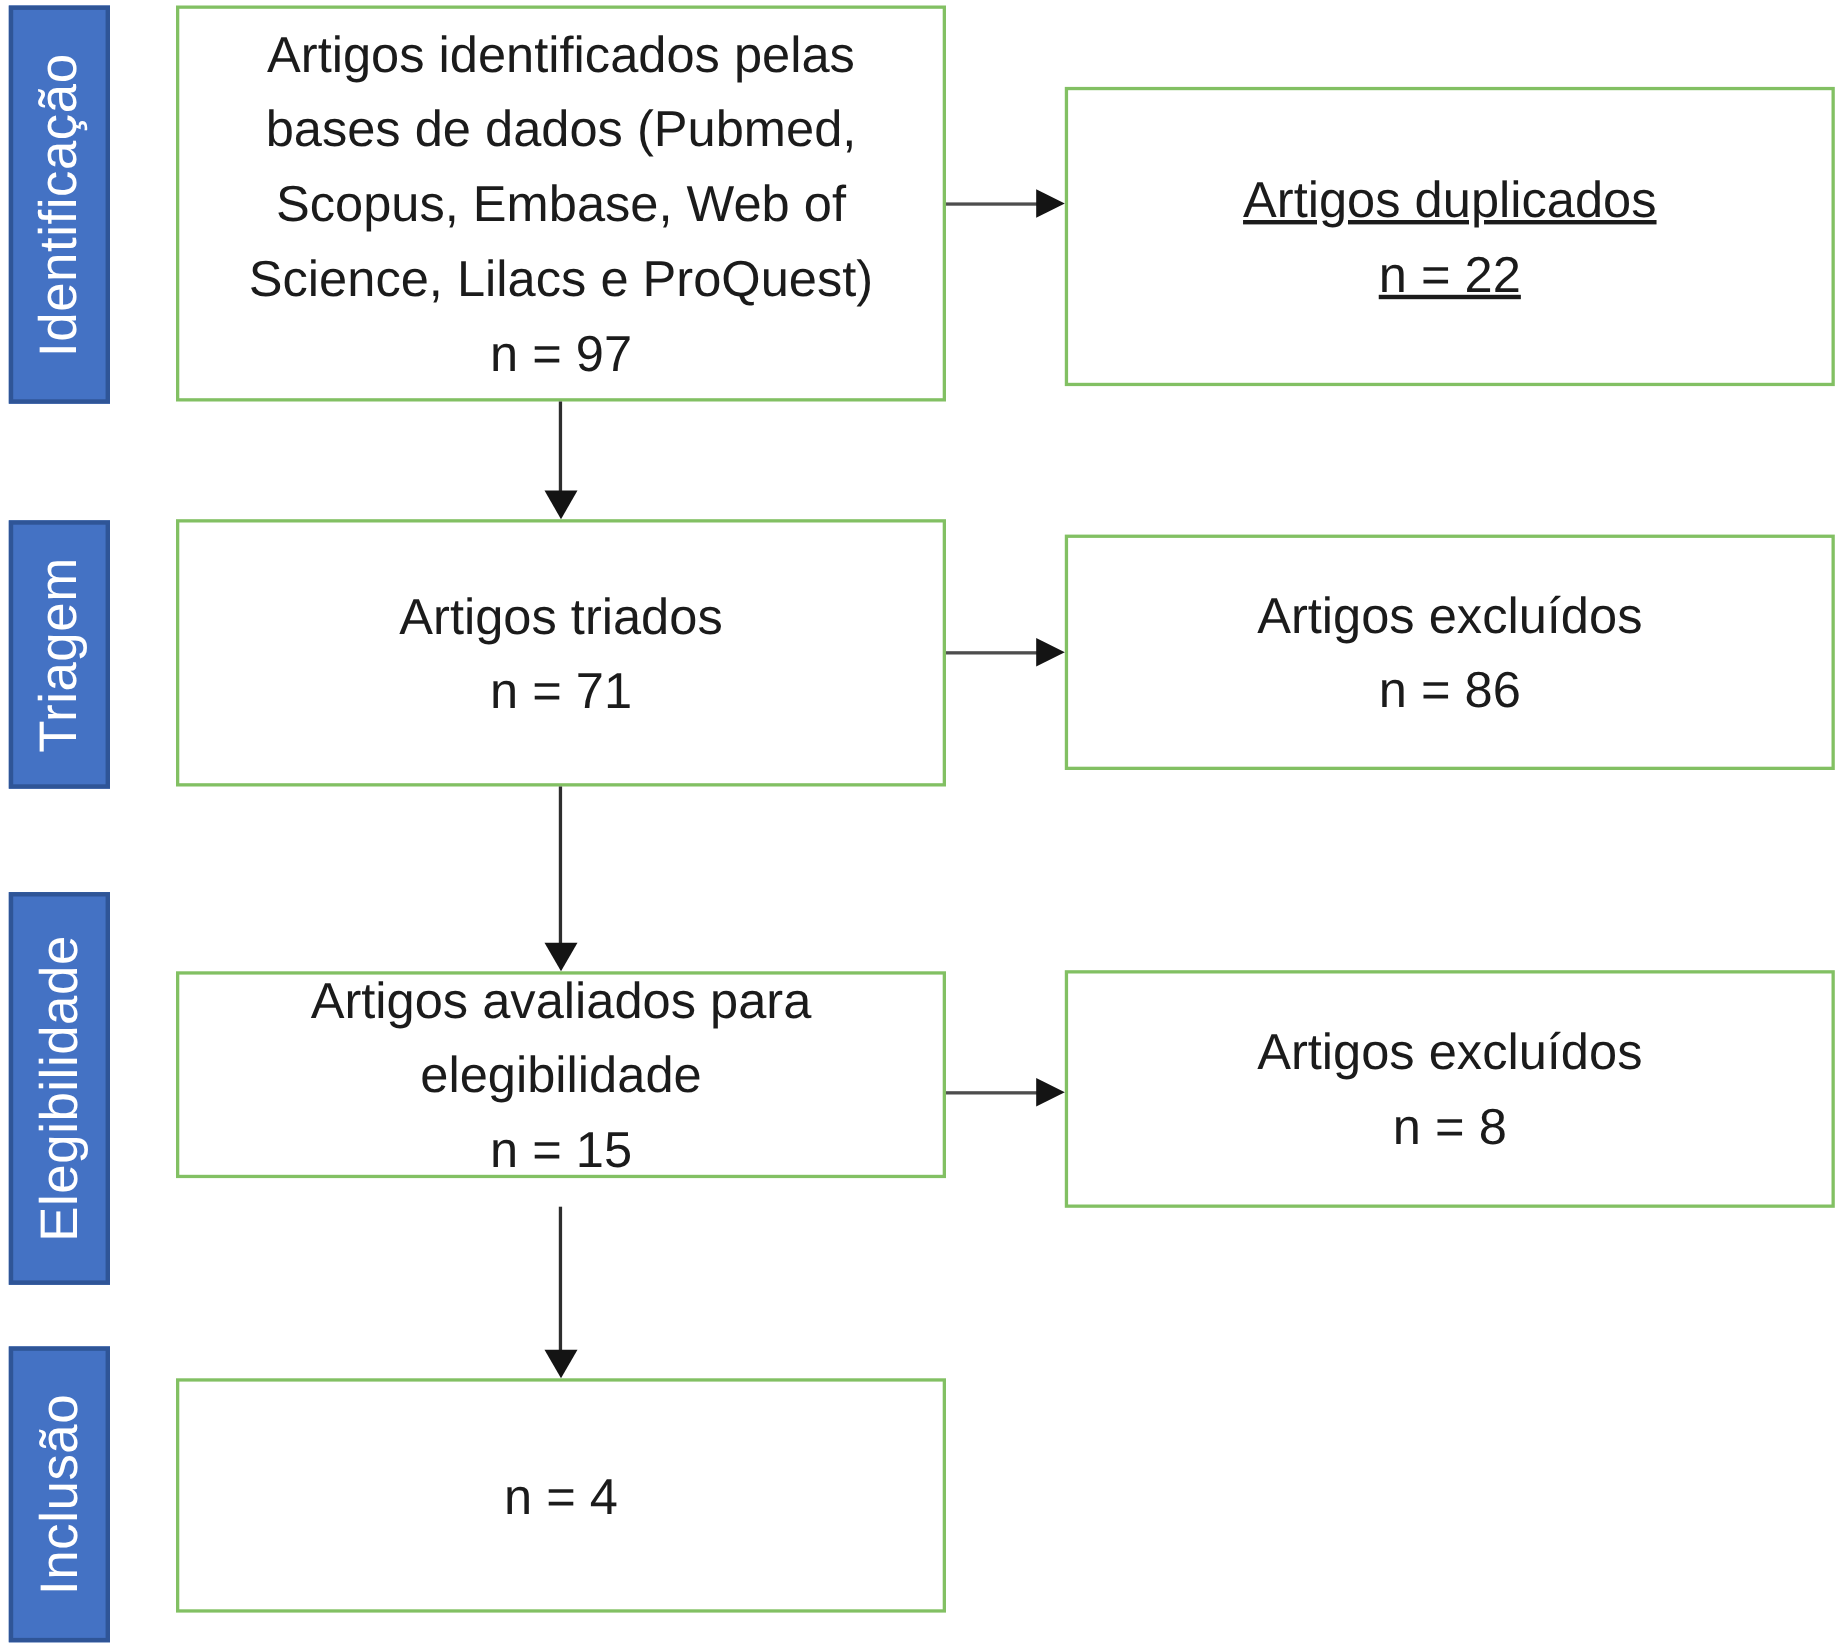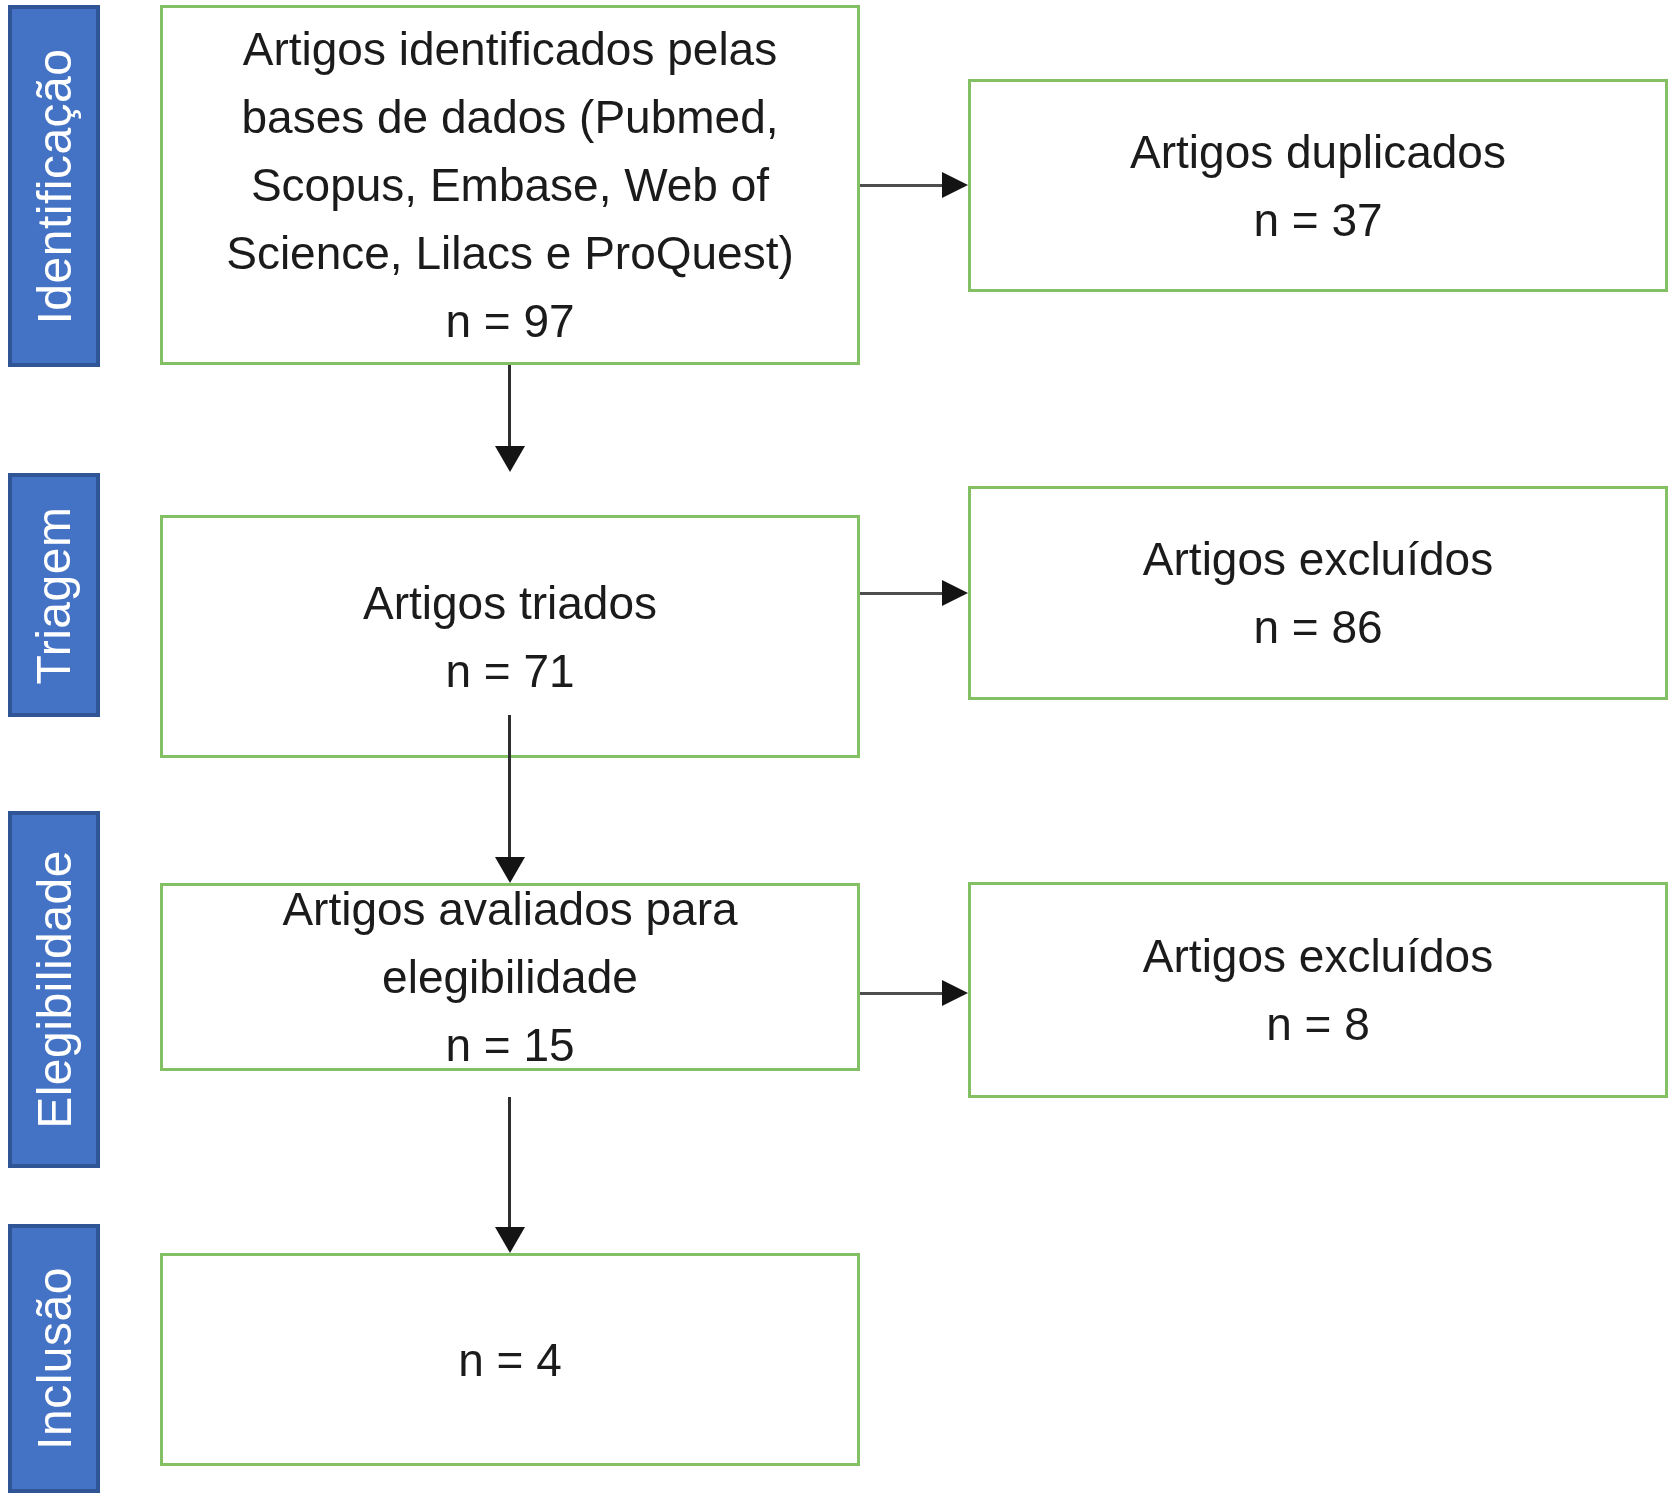--- a/index.html
+++ b/index.html
@@ -105,36 +105,36 @@
     <span>Inclusão</span>
   </div>
 
   <div class="flow-box main-box" style="top:5px; height:360px;">
     <div class="box-text">Artigos identificados pelas
 bases de dados (Pubmed,
 Scopus, Embase, Web of
 Science, Lilacs e ProQuest)</div>
     <div class="box-count">n = 97</div>
   </div>
-  <div class="flow-box main-box" style="top:472px; height:243px;margin-top:43px;">
+  <div class="flow-box main-box" style="top:472px; height:243px;">
     <div class="box-text">Artigos triados</div>
     <div class="box-count">n = 71</div>
   </div>
   <div class="flow-box main-box" style="top:883px; height:188px;">
     <div class="box-text">Artigos avaliados para
 elegibilidade</div>
     <div class="box-count">n = 15</div>
   </div>
   <div class="flow-box main-box" style="top:1253px; height:213px;">
     <div class="box-count">n = 4</div>
   </div>
 
-  <div class="flow-box side-box" style="top:79px; height:213px;">
+  <div class="flow-box side-box" style="top:79px; height:272px;text-decoration:underline;">
     <div class="box-text">Artigos duplicados</div>
-    <div class="box-count">n = 37</div>
+    <div class="box-count">n = 22</div>
   </div>
   <div class="flow-box side-box" style="top:486px; height:214px;">
     <div class="box-text">Artigos excluídos</div>
     <div class="box-count">n = 86</div>
   </div>
   <div class="flow-box side-box" style="top:882px; height:216px;">
     <div class="box-text">Artigos excluídos</div>
     <div class="box-count">n = 8</div>
   </div>
 

